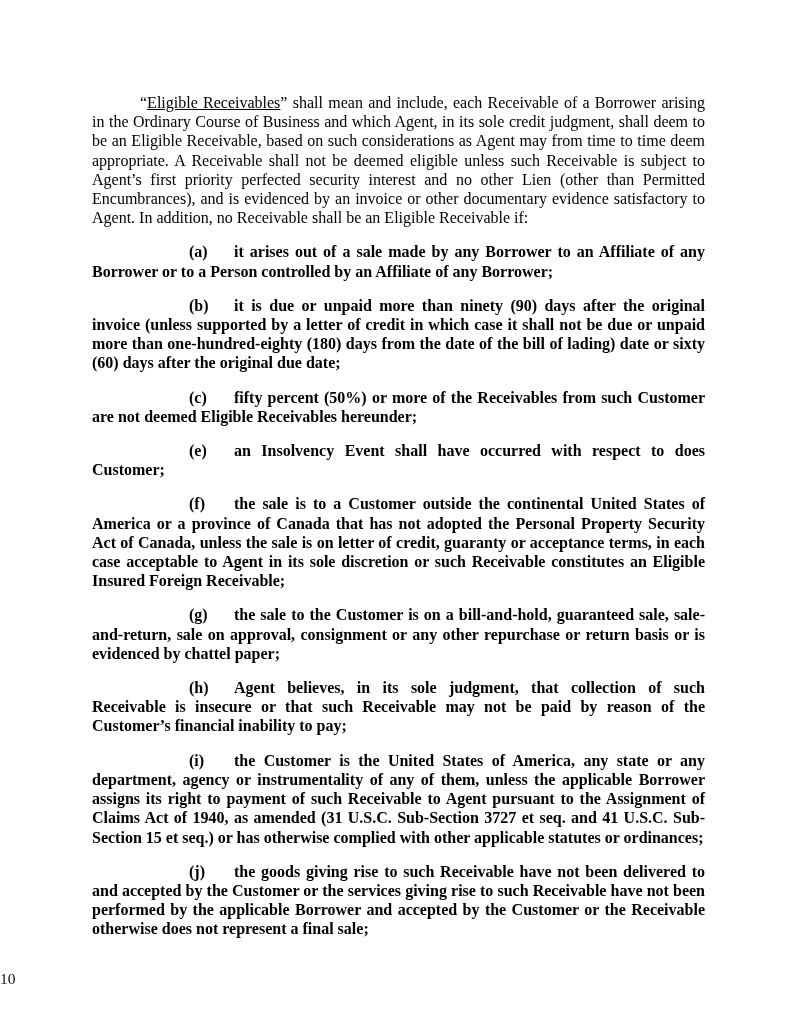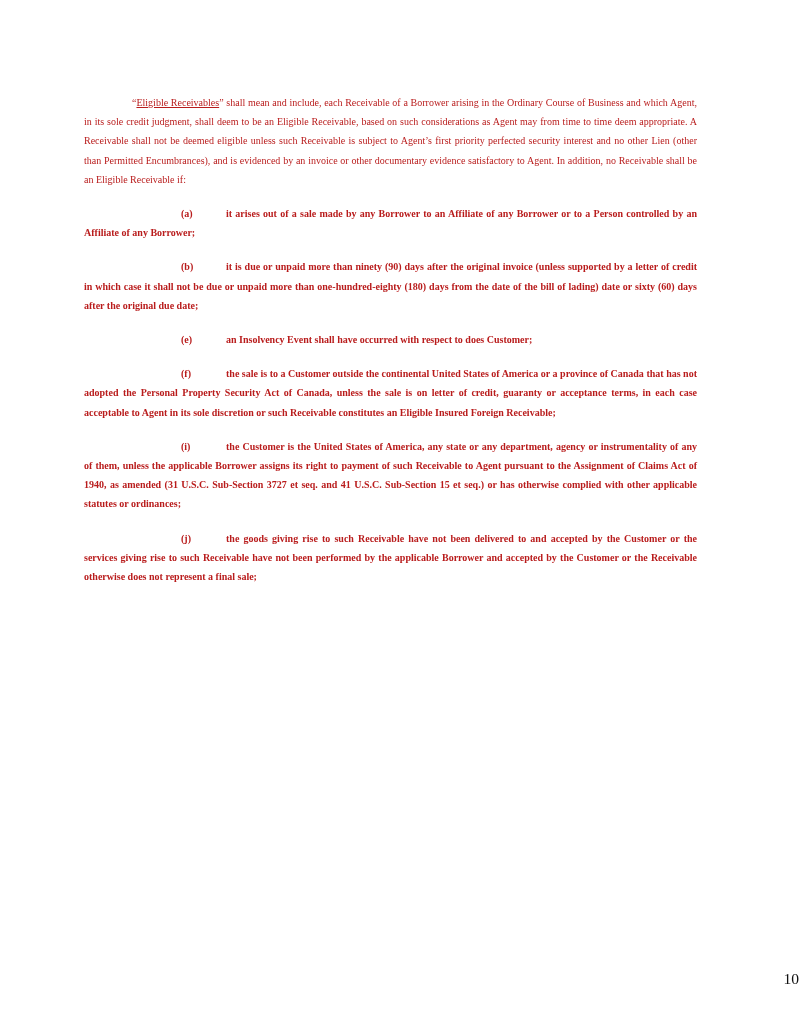--- a/index.html
+++ b/index.html
@@ -1,38 +1,41 @@
 <!DOCTYPE html>
 <html><head>
 <meta charset="utf-8">
 <style>
   html, body { margin: 0; padding: 0; background: #ffffff; }
   body { width: 799px; height: 1034px; position: relative; overflow: hidden; }
   .page {
-    position: absolute; left: 84px; top: 93px; width: 613px;
+    position: absolute; left: 92px; top: 93px; width: 613px;
     font-family: "Liberation Serif", "DejaVu Serif", serif;
-    font-size: 10px; line-height: 19.2px; color: #b91c1c;
+    font-size: 16px; line-height: 19.2px; color: #000000;
   }
   .para { text-align: justify; margin: 0 0 15px 0; }
   .intro { text-indent: 48px; }
   .item { text-indent: 97px; font-weight: bold; }
   .label { display: inline-block; text-indent: 0; width: 45px; }
   .u { text-decoration: underline; }
   .pagenum {
-    position: absolute; left: 0; width: 799px; top: 970px; text-align: right;
+    position: absolute; left: 0; width: 799px; top: 970px; text-align: left;
     font-family: "Liberation Serif", "DejaVu Serif", serif; font-size: 15.6px; color: #111;
   }
 </style>
 </head>
 <body>
 
 <div class="page">
   <p class="para intro"><span>“</span><span class="u">Eligible Receivables</span><span>” shall mean and include, each Receivable of a Borrower arising in the Ordinary Course of Business and which Agent, in its sole credit judgment, shall deem to be an Eligible Receivable, based on such considerations as Agent may from time to time deem appropriate.  A Receivable shall not be deemed eligible unless such Receivable is subject to Agent’s first priority perfected security interest and no other Lien (other than Permitted Encumbrances), and is evidenced by an invoice or other documentary evidence satisfactory to Agent.  In addition, no Receivable shall be an Eligible Receivable if:</span></p>
 
   <p class="para item"><span class="label">(a)</span><span>it arises out of a sale made by any Borrower to an Affiliate of any Borrower or to a Person controlled by an Affiliate of any Borrower;</span></p>
   <p class="para item"><span class="label">(b)</span><span>it is due or unpaid more than ninety (90) days after the original invoice (unless supported by a letter of credit in which case it shall not be due or unpaid more than one-hundred-eighty (180) days from the date of the bill of lading) date or sixty (60) days after the original due date;</span></p>
+  <p class="para item"><span class="label">(c)</span><span>fifty percent (50%) or more of the Receivables from such Customer are not deemed Eligible Receivables hereunder;</span></p>
   <p class="para item"><span class="label">(e)</span><span>an Insolvency Event shall have occurred with respect to does Customer;</span></p>
   <p class="para item"><span class="label">(f)</span><span>the sale is to a Customer outside the continental United States of America or a province of Canada that has not adopted the Personal Property Security Act of Canada, unless the sale is on letter of credit, guaranty or acceptance terms, in each case acceptable to Agent in its sole discretion or such Receivable constitutes an Eligible Insured Foreign Receivable;</span></p>
+  <p class="para item"><span class="label">(g)</span><span>the sale to the Customer is on a bill-and-hold, guaranteed sale, sale-and-return, sale on approval, consignment or any other repurchase or return basis or is evidenced by chattel paper;</span></p>
+  <p class="para item"><span class="label">(h)</span><span>Agent believes, in its sole judgment, that collection of such Receivable is insecure or that such Receivable may not be paid by reason of the Customer’s financial inability to pay;</span></p>
   <p class="para item"><span class="label">(i)</span><span>the Customer is the United States of America, any state or any department, agency or instrumentality of any of them, unless the applicable Borrower assigns its right to payment of such Receivable to Agent pursuant to the Assignment of Claims Act of 1940, as amended (31 U.S.C. Sub-Section 3727 et seq. and 41 U.S.C. Sub-Section 15 et seq.) or has otherwise complied with other applicable statutes or ordinances;</span></p>
   <p class="para item"><span class="label">(j)</span><span>the goods giving rise to such Receivable have not been delivered to and accepted by the Customer or the services giving rise to such Receivable have not been performed by the applicable Borrower and accepted by the Customer or the Receivable otherwise does not represent a final sale;</span></p>
 </div>
 
 <div class="pagenum">10</div>
 
 </body></html>

